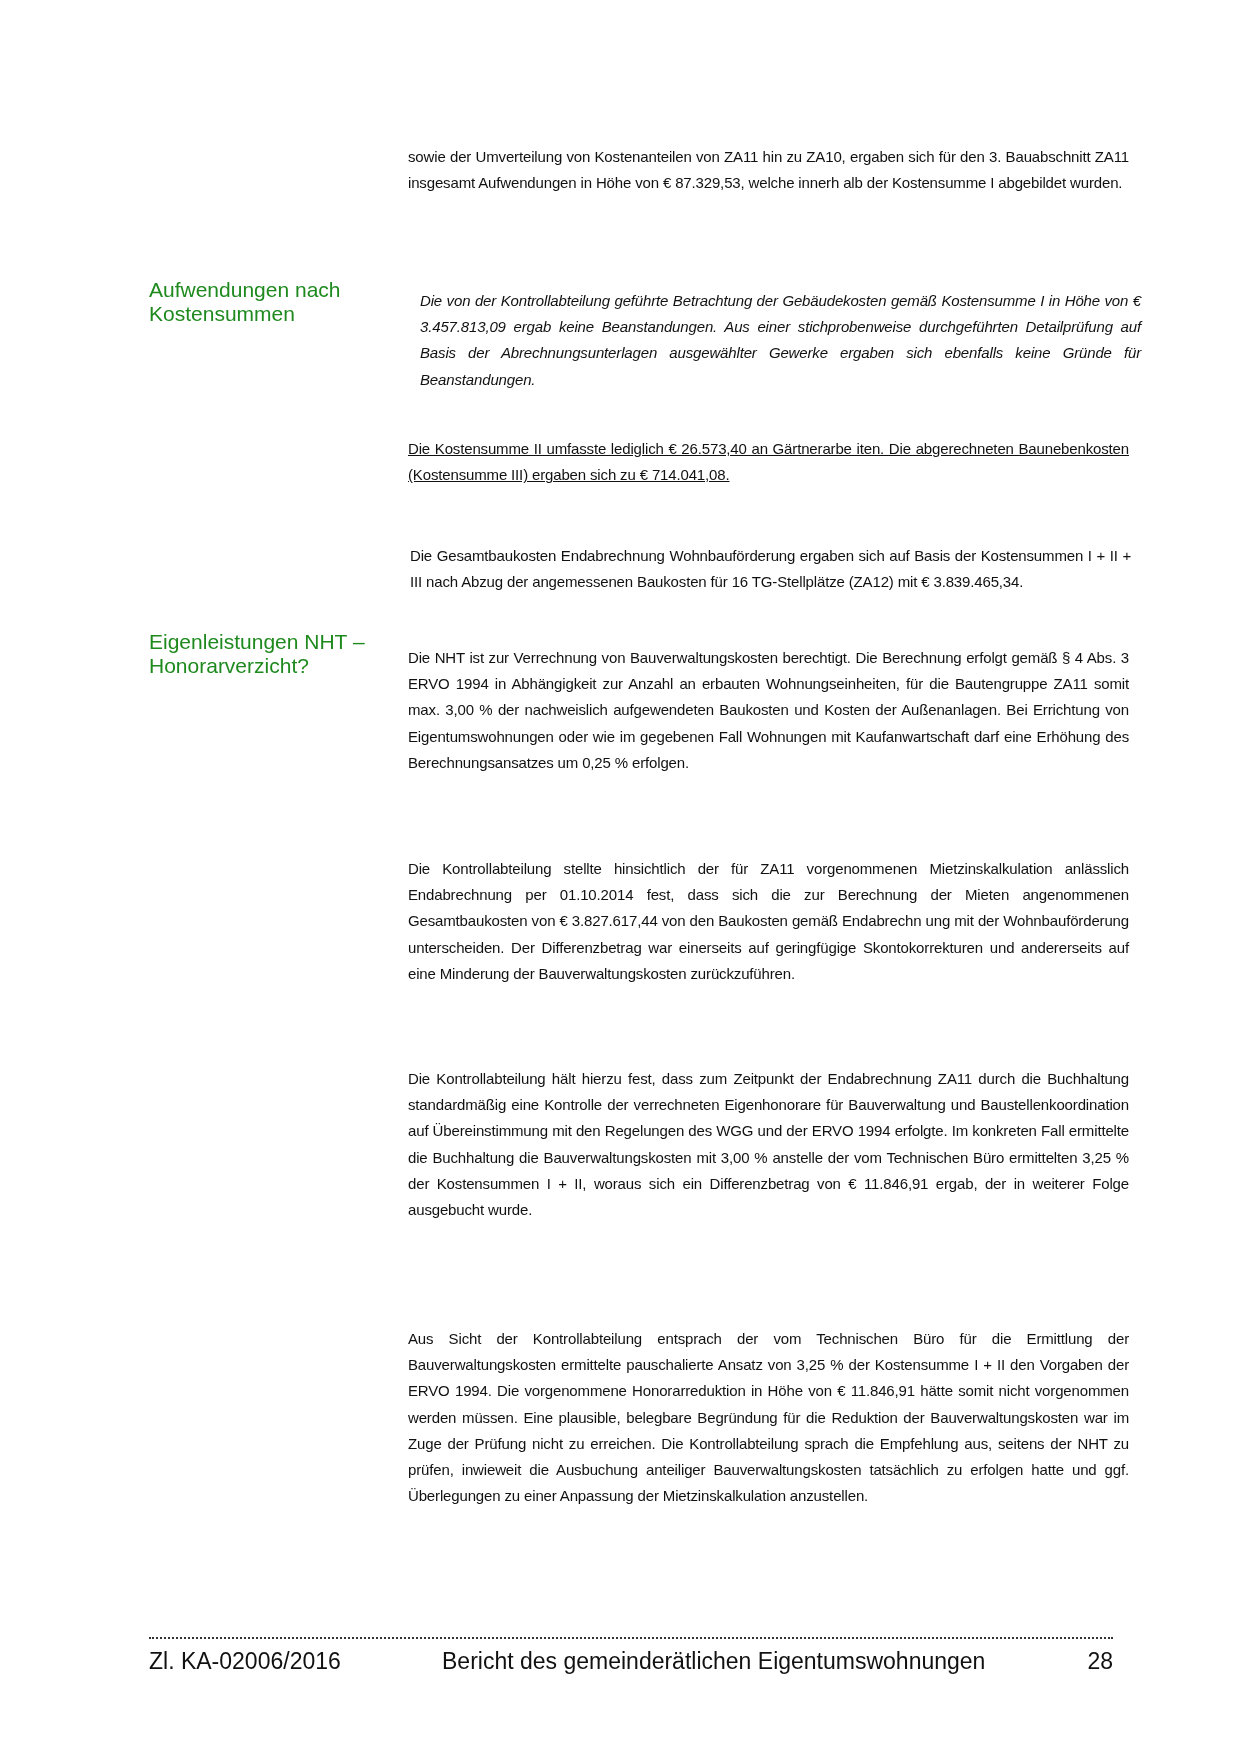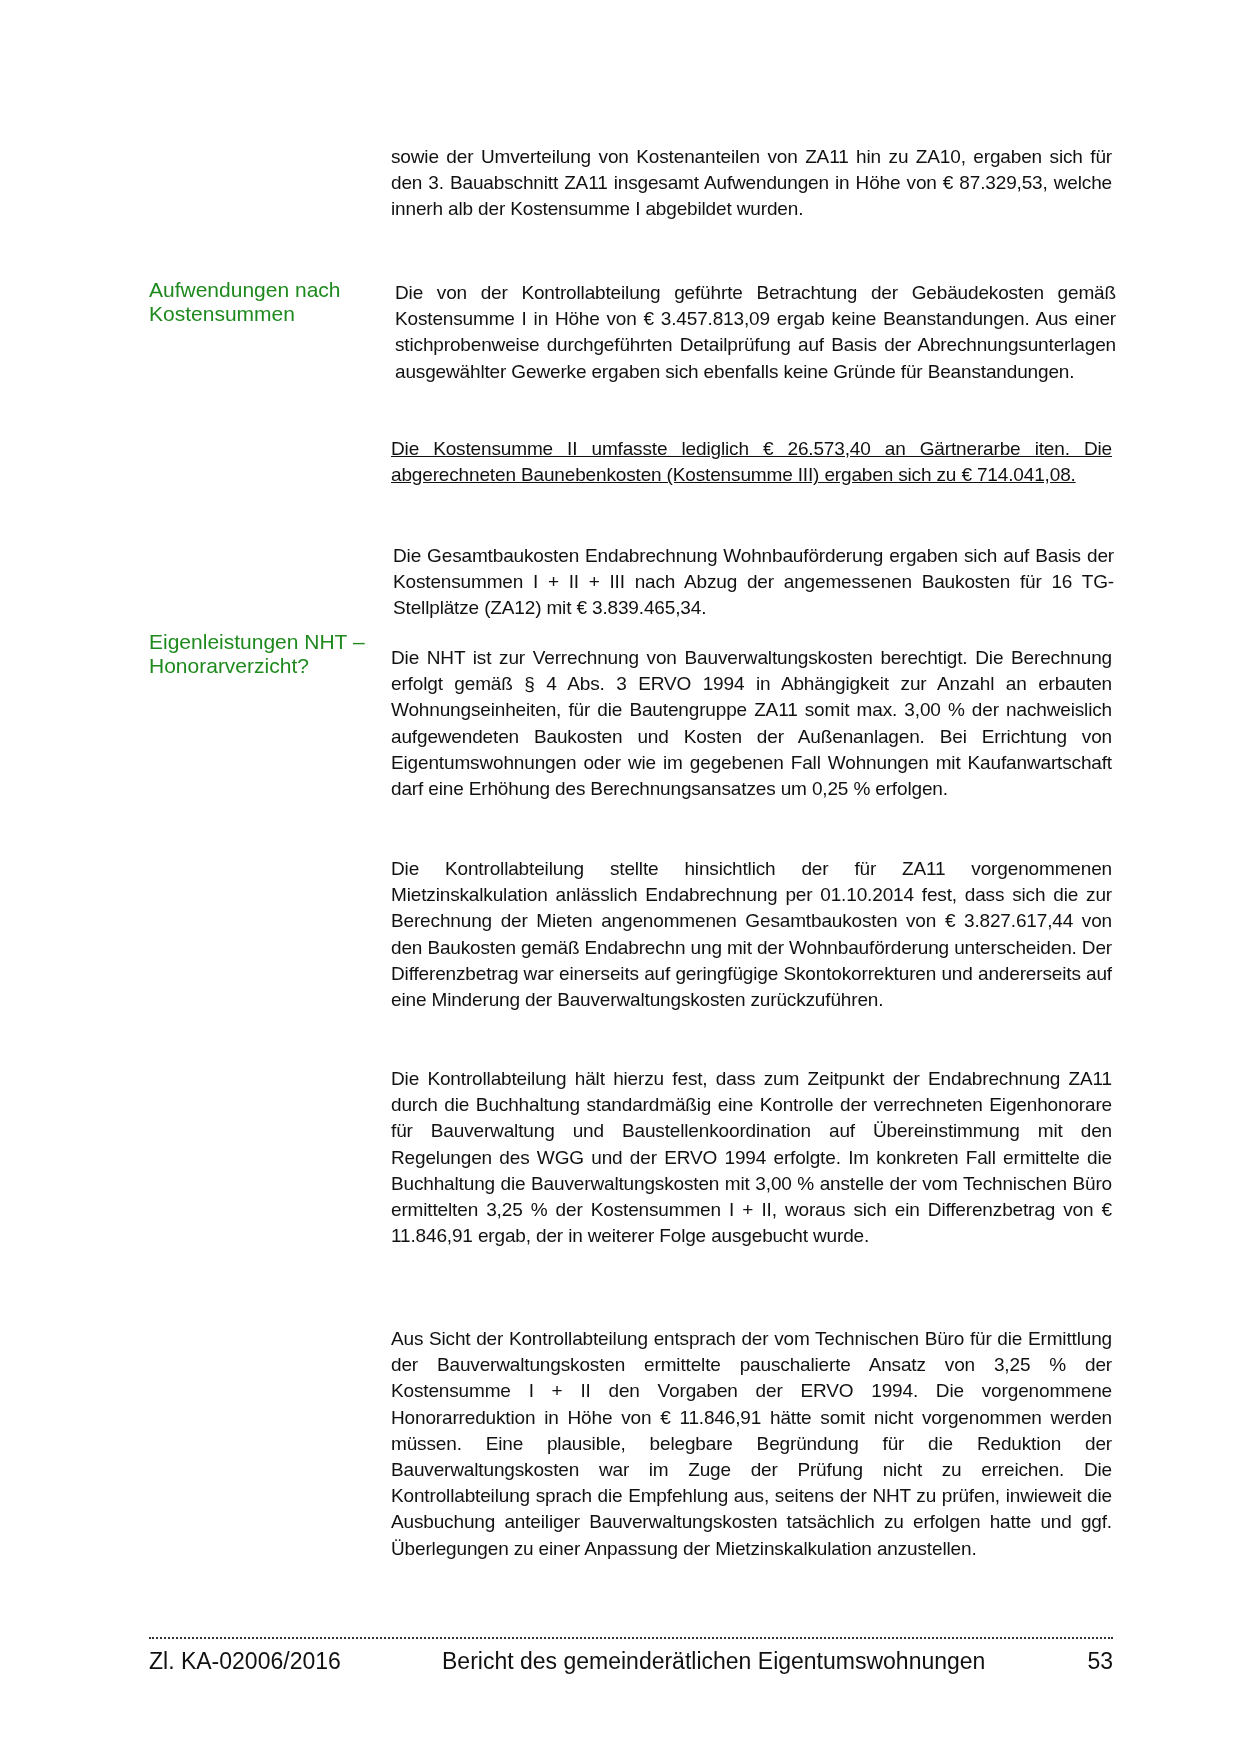--- a/index.html
+++ b/index.html
@@ -5,22 +5,22 @@
   html, body { margin: 0; padding: 0; background: #ffffff; }
   body {
     width: 1240px; height: 1755px; position: relative; overflow: hidden;
     font-family: "Liberation Sans", sans-serif; color: #111111;
   }
   .margin-note {
     position: absolute; left: 149px; width: 230px;
     color: #1e8a1e; font-size: 21px; line-height: 24px;
   }
   .para {
-    position: absolute; left: 391px; width: 721px;
-    font-size: 19px; line-height: 26.2px; text-align: justify;
+    position: absolute; left: 408px; width: 721px;
+    font-size: 15px; line-height: 26.2px; text-align: justify;
     letter-spacing: -0.15px;
   }
   .footer-rule {
     position: absolute; left: 149px; top: 1637px; width: 964px;
     border-bottom: 2px dotted #333333; height: 0;
   }
   .footer {
     position: absolute; top: 1648px; font-size: 23px; color: #111111;
   }
   .footer-left { left: 149px; }
@@ -28,33 +28,33 @@
   .footer-right { left: 1068px; width: 45px; text-align: right; }
 </style>
 </head>
 <body>
 
 <div>
 
   <p class="para" style="top:144px; margin:0;">sowie der Umverteilung von Kostenanteilen von ZA11 hin zu ZA10, ergaben sich für den 3. Bauabschnitt ZA11 insgesamt Aufwendungen in Höhe von € 87.329,53, welche innerh alb der Kostensumme I abgebildet wurden.</p>
 
   <div class="margin-note" style="top:278px;">Aufwendungen nach Kostensummen</div>
-  <p class="para" style="top:276px; margin:4px;">Die von der Kontrollabteilung geführte Betrachtung der Gebäudekosten gemäß Kostensumme I in Höhe von € 3.457.813,09 ergab keine Beanstandungen. Aus einer stichprobenweise durchgeführten Detailprüfung auf Basis der Abrechnungsunterlagen ausgewählter Gewerke ergaben sich ebenfalls keine Gründe für Beanstandungen.</p>
+  <p class="para" style="top:276px; margin:12px;font-style:italic;">Die von der Kontrollabteilung geführte Betrachtung der Gebäudekosten gemäß Kostensumme I in Höhe von € 3.457.813,09 ergab keine Beanstandungen. Aus einer stichprobenweise durchgeführten Detailprüfung auf Basis der Abrechnungsunterlagen ausgewählter Gewerke ergaben sich ebenfalls keine Gründe für Beanstandungen.</p>
 
   <p class="para" style="top:436px; margin:0;text-decoration:underline;">Die Kostensumme II umfasste lediglich € 26.573,40 an Gärtnerarbe iten. Die abgerechneten Baunebenkosten (Kostensumme III) ergaben sich zu € 714.041,08.</p>
 
   <p class="para" style="top:541px; margin:2px;">Die Gesamtbaukosten Endabrechnung Wohnbauförderung ergaben sich auf Basis der Kostensummen I + II + III nach Abzug der angemessenen Baukosten für 16 TG-Stellplätze (ZA12) mit € 3.839.465,34.</p>
 
   <div class="margin-note" style="top:630px;">Eigenleistungen NHT – Honorarverzicht?</div>
   <p class="para" style="top:645px; margin:0;">Die NHT ist zur Verrechnung von Bauverwaltungskosten berechtigt. Die Berechnung erfolgt gemäß § 4 Abs. 3 ERVO 1994 in Abhängigkeit zur Anzahl an erbauten Wohnungseinheiten, für die Bautengruppe ZA11 somit max. 3,00 % der nachweislich aufgewendeten Baukosten und Kosten der Außenanlagen. Bei Errichtung von Eigentumswohnungen oder wie im gegebenen Fall Wohnungen mit Kaufanwartschaft darf eine Erhöhung des Berechnungsansatzes um 0,25 % erfolgen.</p>
 
   <p class="para" style="top:856px; margin:0;">Die Kontrollabteilung stellte hinsichtlich der für ZA11 vorgenommenen Mietzinskalkulation anlässlich Endabrechnung per 01.10.2014 fest, dass sich die zur Berechnung der Mieten angenommenen Gesamtbaukosten von € 3.827.617,44 von den Baukosten gemäß Endabrechn ung mit der Wohnbauförderung unterscheiden. Der Differenzbetrag war einerseits auf geringfügige Skontokorrekturen und andererseits auf eine Minderung der Bauverwaltungskosten zurückzuführen.</p>
 
   <p class="para" style="top:1066px; margin:0;">Die Kontrollabteilung hält hierzu fest, dass zum Zeitpunkt der Endabrechnung ZA11 durch die Buchhaltung standardmäßig eine Kontrolle der verrechneten Eigenhonorare für Bauverwaltung und Baustellenkoordination auf Übereinstimmung mit den Regelungen des WGG und der ERVO 1994 erfolgte. Im konkreten Fall ermittelte die Buchhaltung die Bauverwaltungskosten mit 3,00 % anstelle der vom Technischen Büro ermittelten 3,25 % der Kostensummen I + II, woraus sich ein Differenzbetrag von € 11.846,91 ergab, der in weiterer Folge ausgebucht wurde.</p>
 
   <p class="para" style="top:1326px; margin:0;">Aus Sicht der Kontrollabteilung entsprach der vom Technischen Büro für die Ermittlung der Bauverwaltungskosten ermittelte pauschalierte Ansatz von 3,25 % der Kostensumme I + II den Vorgaben der ERVO 1994. Die vorgenommene Honorarreduktion in Höhe von € 11.846,91 hätte somit nicht vorgenommen werden müssen. Eine plausible, belegbare Begründung für die Reduktion der Bauverwaltungskosten war im Zuge der Prüfung nicht zu erreichen. Die Kontrollabteilung sprach die Empfehlung aus, seitens der NHT zu prüfen, inwieweit die Ausbuchung anteiliger Bauverwaltungskosten tatsächlich zu erfolgen hatte und ggf. Überlegungen zu einer Anpassung der Mietzinskalkulation anzustellen.</p>
 
   <div class="footer-rule"></div>
   <div class="footer footer-left">Zl. KA-02006/2016</div>
   <div class="footer footer-center">Bericht des gemeinderätlichen Eigentumswohnungen</div>
-  <div class="footer footer-right">53</div>
+  <div class="footer footer-right">28</div>
 
 </div>
 
 </body></html>

